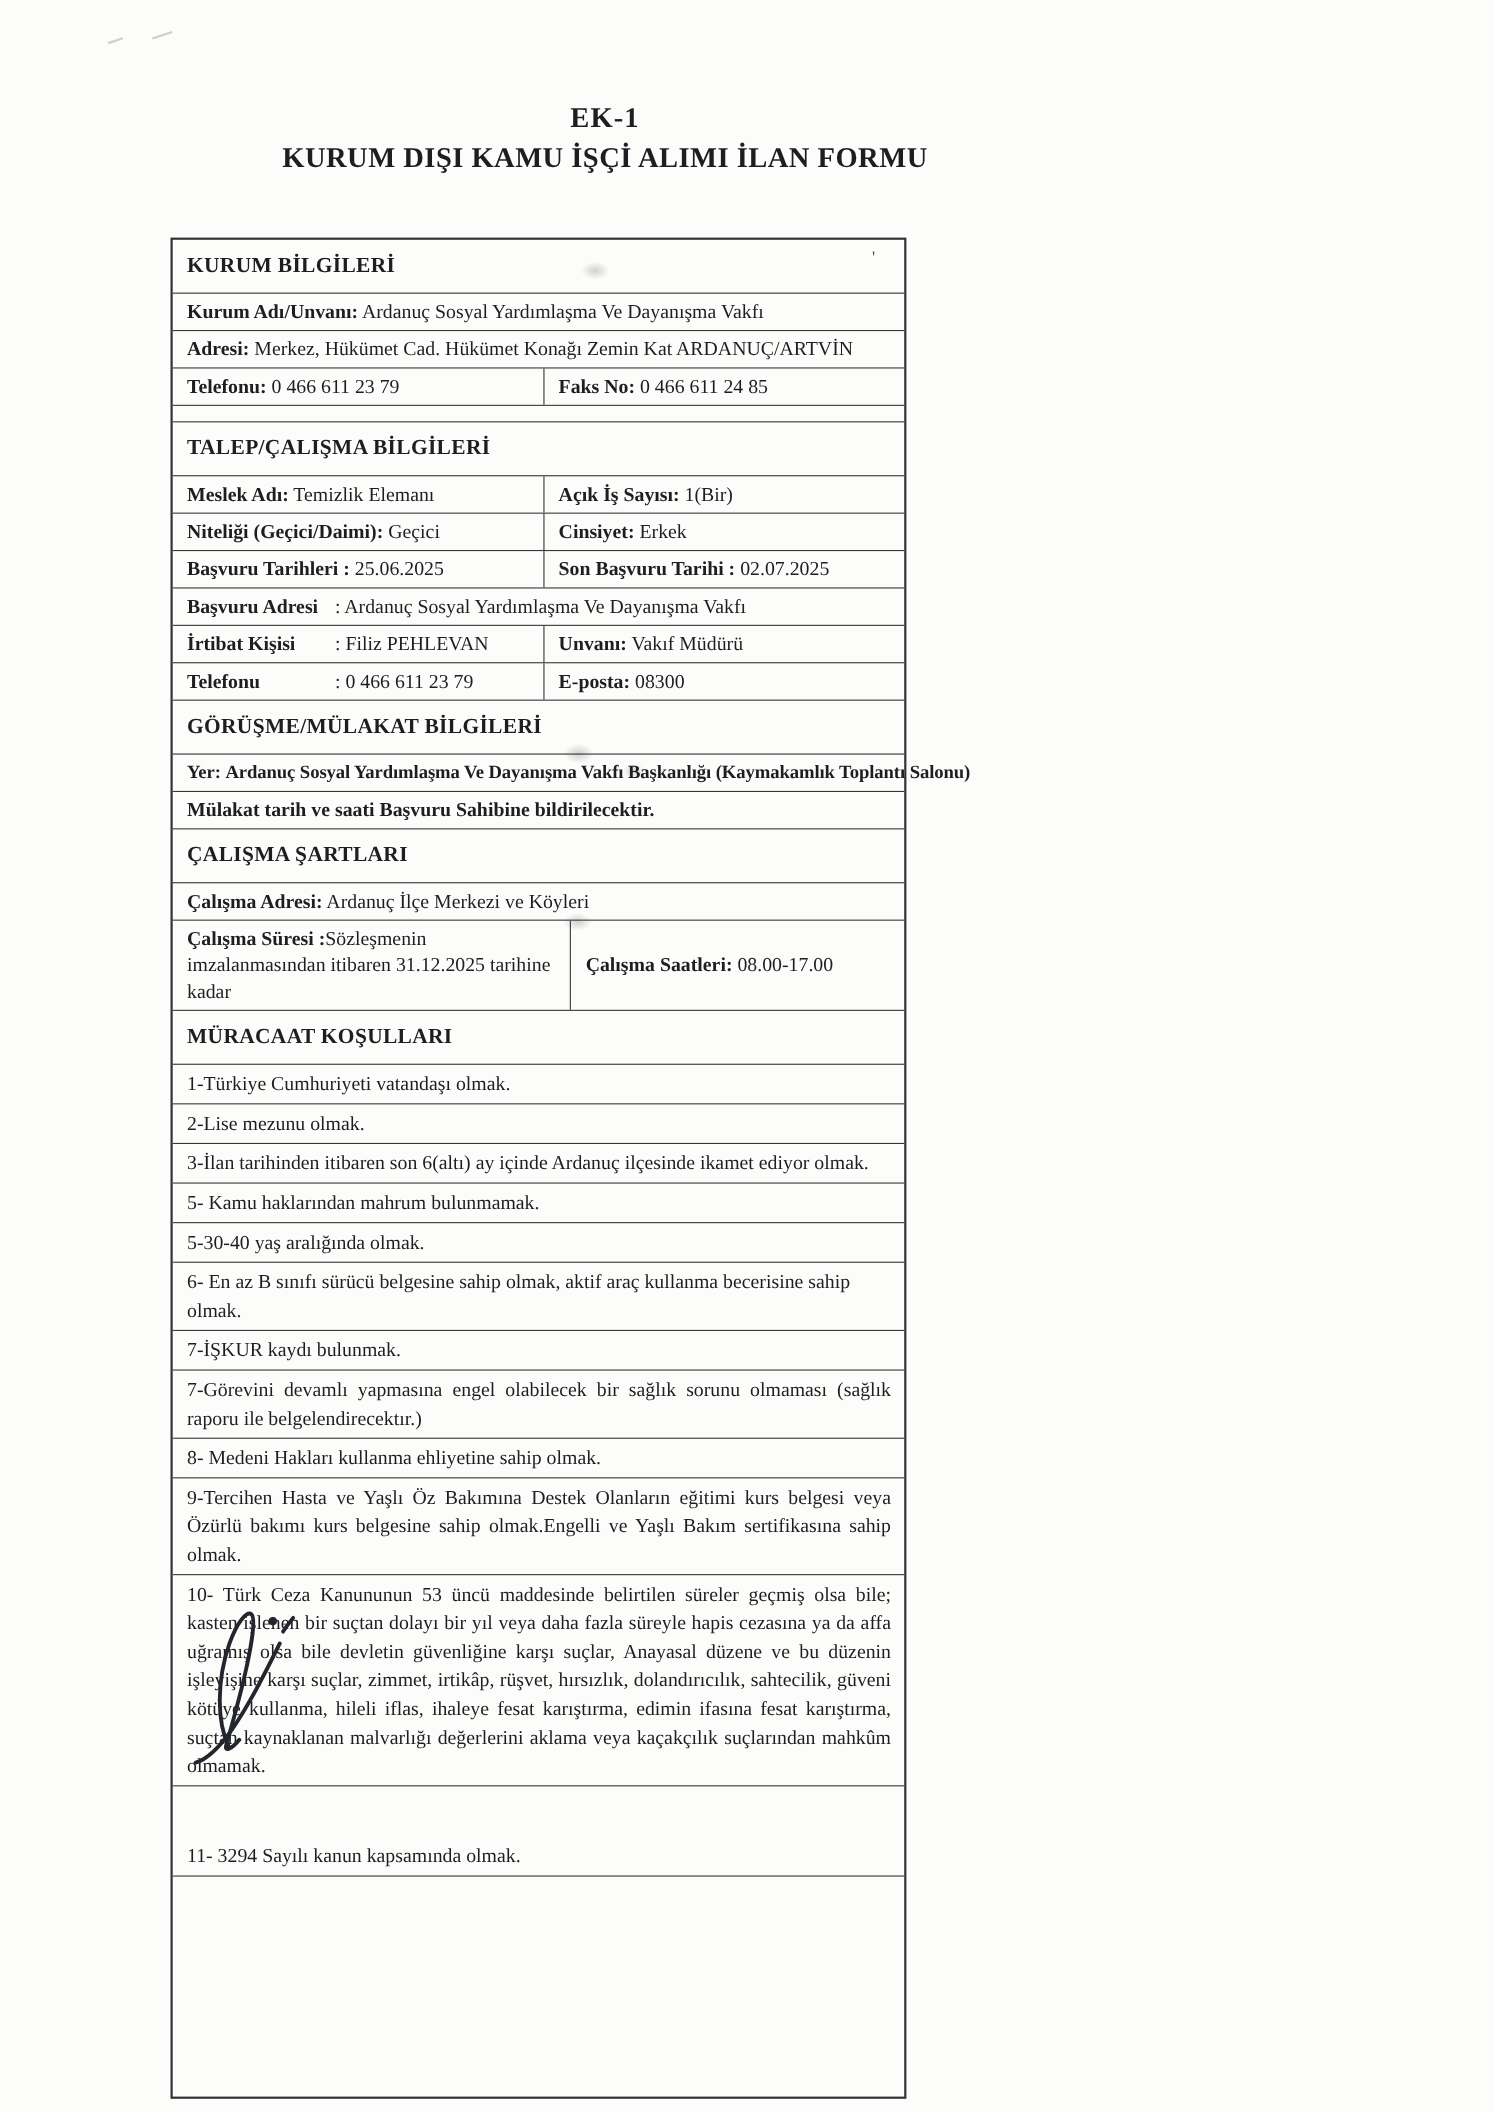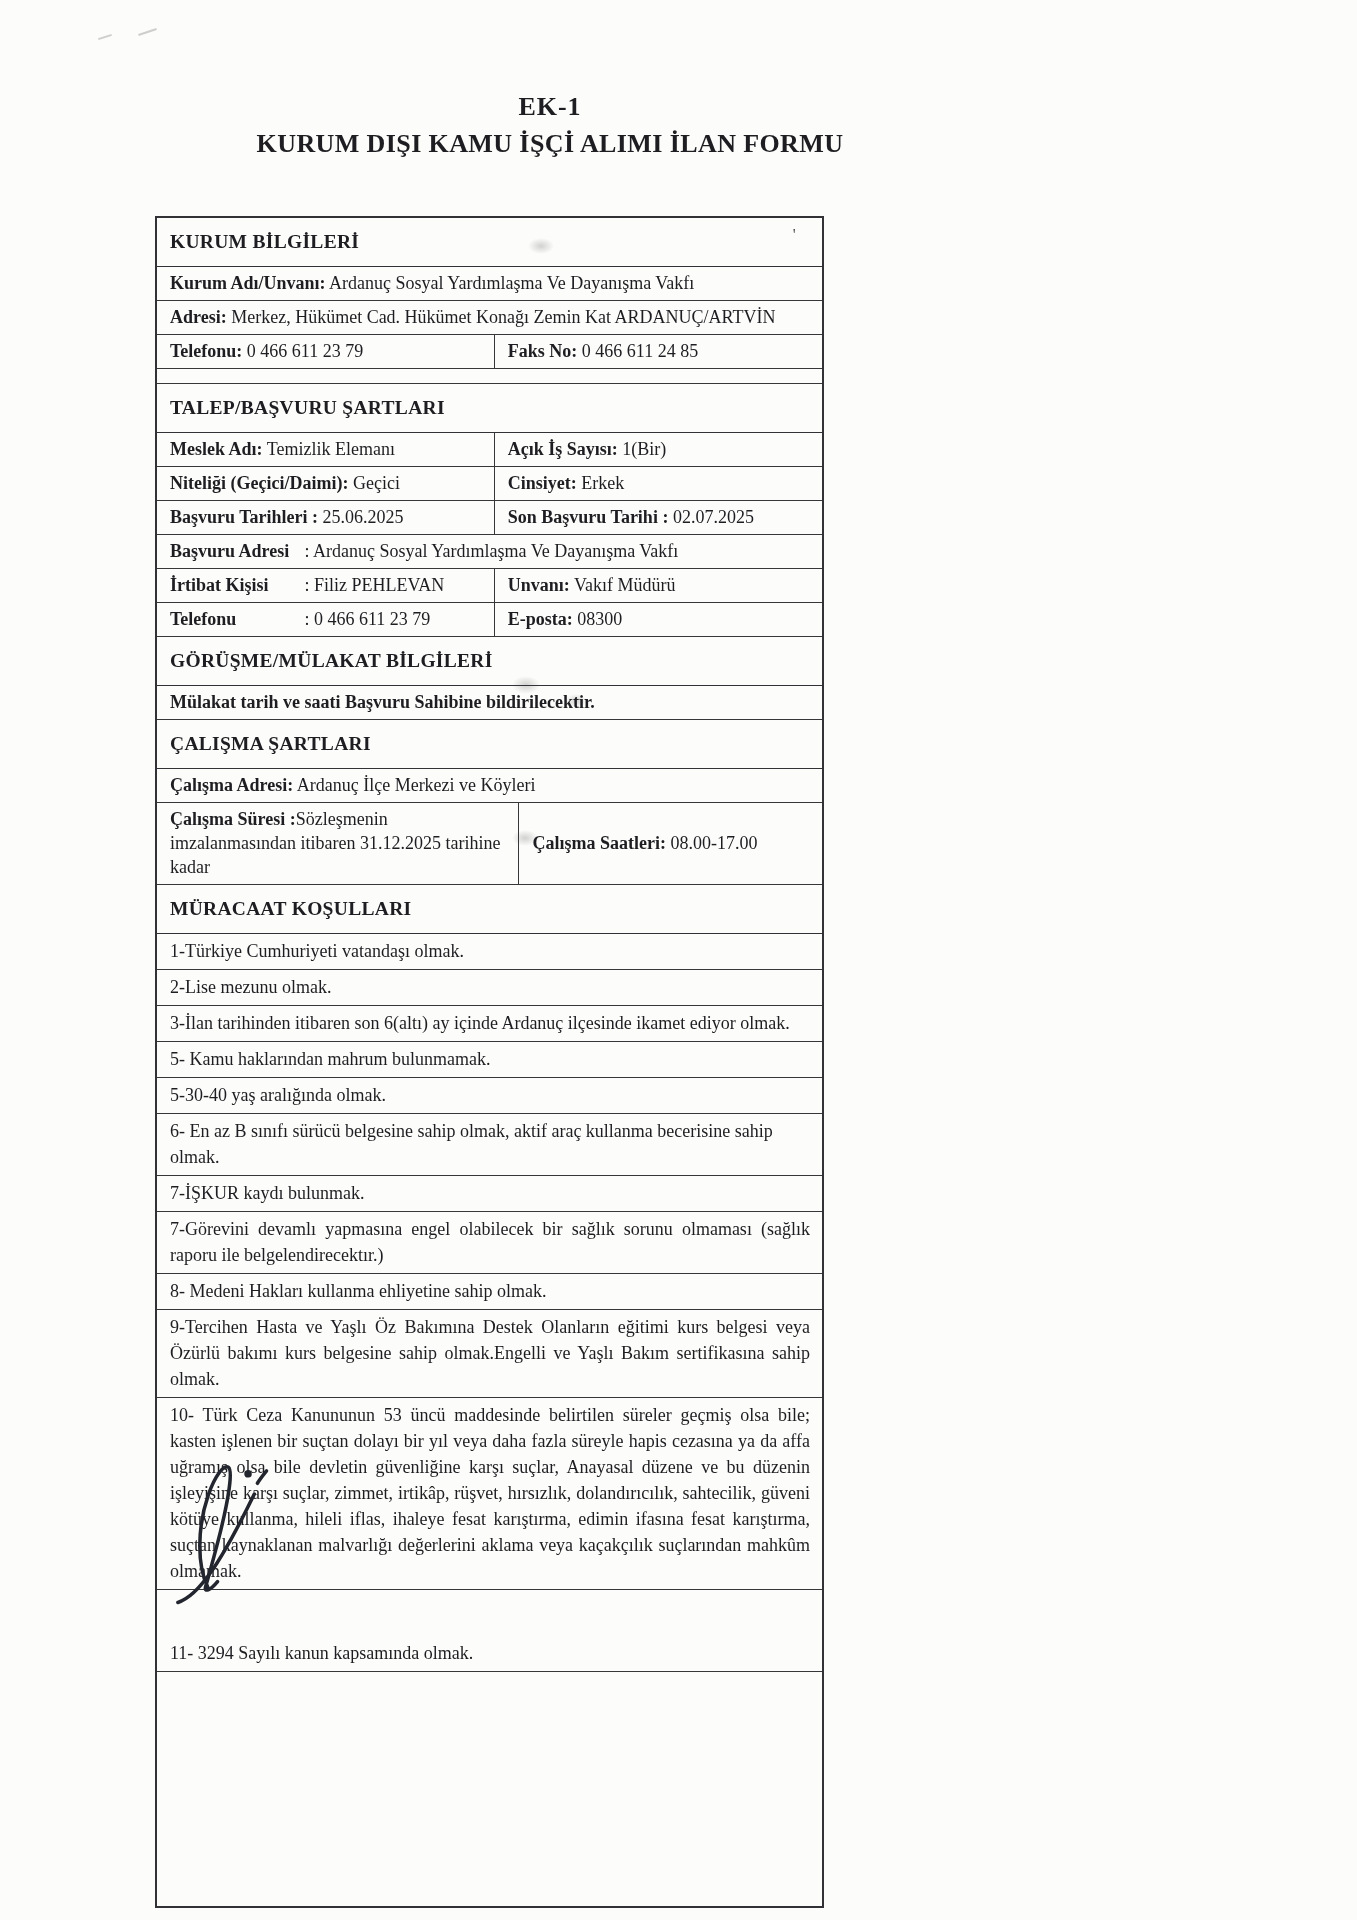--- a/index.html
+++ b/index.html
@@ -123,21 +123,21 @@
         <span class="value">0 466 611 23 79</span>
       </div>
       <div class="cell cr">
         <span class="label">Faks No:</span>
         <span class="value">0 466 611 24 85</span>
       </div>
     </div>
     <div class="spacer"></div>
 
     <div class="sec-head">
-      <span>TALEP/BAŞVURU ŞARTLARI</span>
+      <span>TALEP/ÇALIŞMA BİLGİLERİ</span>
     </div>
     <div class="row split">
       <div class="cell w51 cl">
         <span class="label">Meslek Adı:</span>
         <span class="value">Temizlik Elemanı</span>
       </div>
       <div class="cell cr">
         <span class="label">Açık İş Sayısı:</span>
         <span class="value">1(Bir)</span>
       </div>
@@ -182,20 +182,24 @@
         <span class="value">: 0 466 611 23 79</span>
       </div>
       <div class="cell cr">
         <span class="label">E-posta:</span>
         <span class="value">08300</span>
       </div>
     </div>
 
     <div class="sec-head">
       <span>GÖRÜŞME/MÜLAKAT BİLGİLERİ</span>
+    </div>
+    <div class="row tight">
+      <span class="bold">Yer:</span>
+      <span class="bold">Ardanuç Sosyal Yardımlaşma Ve Dayanışma Vakfı  Başkanlığı (Kaymakamlık Toplantı Salonu)</span>
     </div>
     <div class="row">
       <span class="bold">Mülakat tarih ve saati Başvuru Sahibine bildirilecektir.</span>
     </div>
 
     <div class="sec-head">
       <span>ÇALIŞMA ŞARTLARI</span>
     </div>
     <div class="row">
       <span class="label">Çalışma Adresi:</span>

